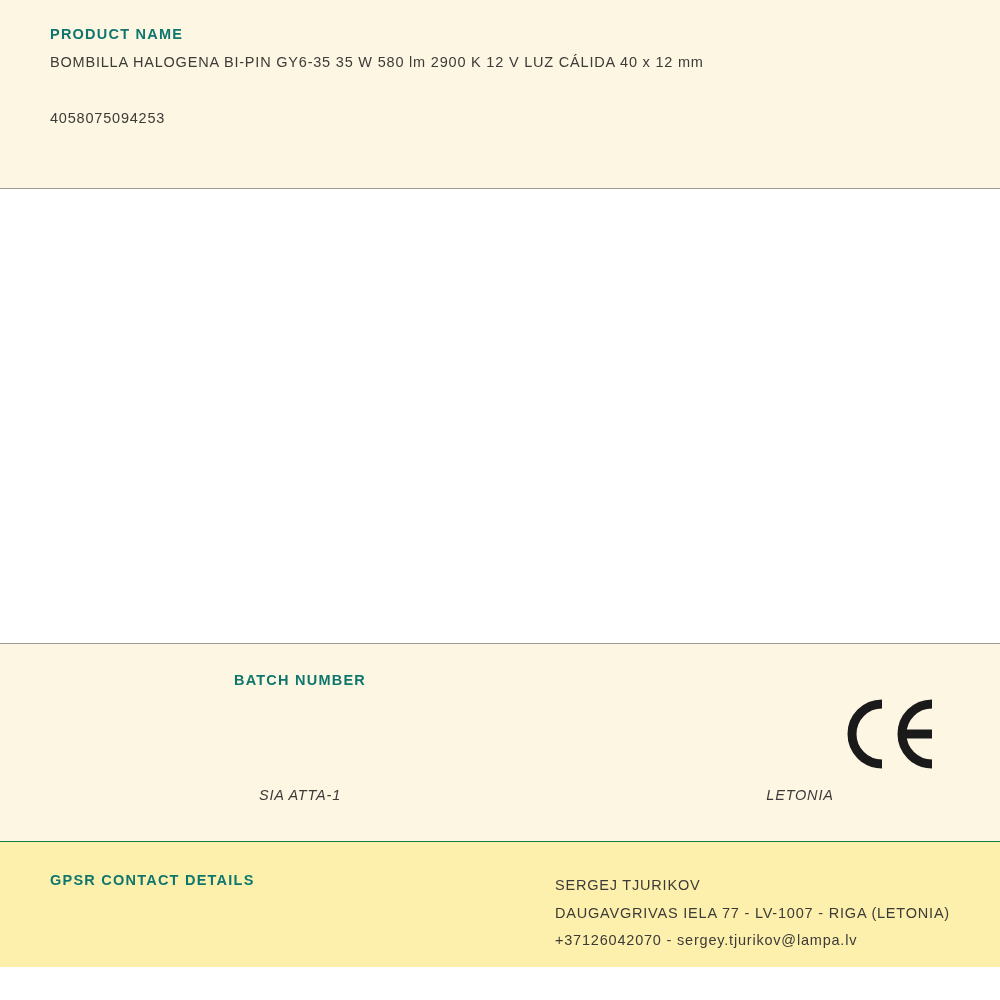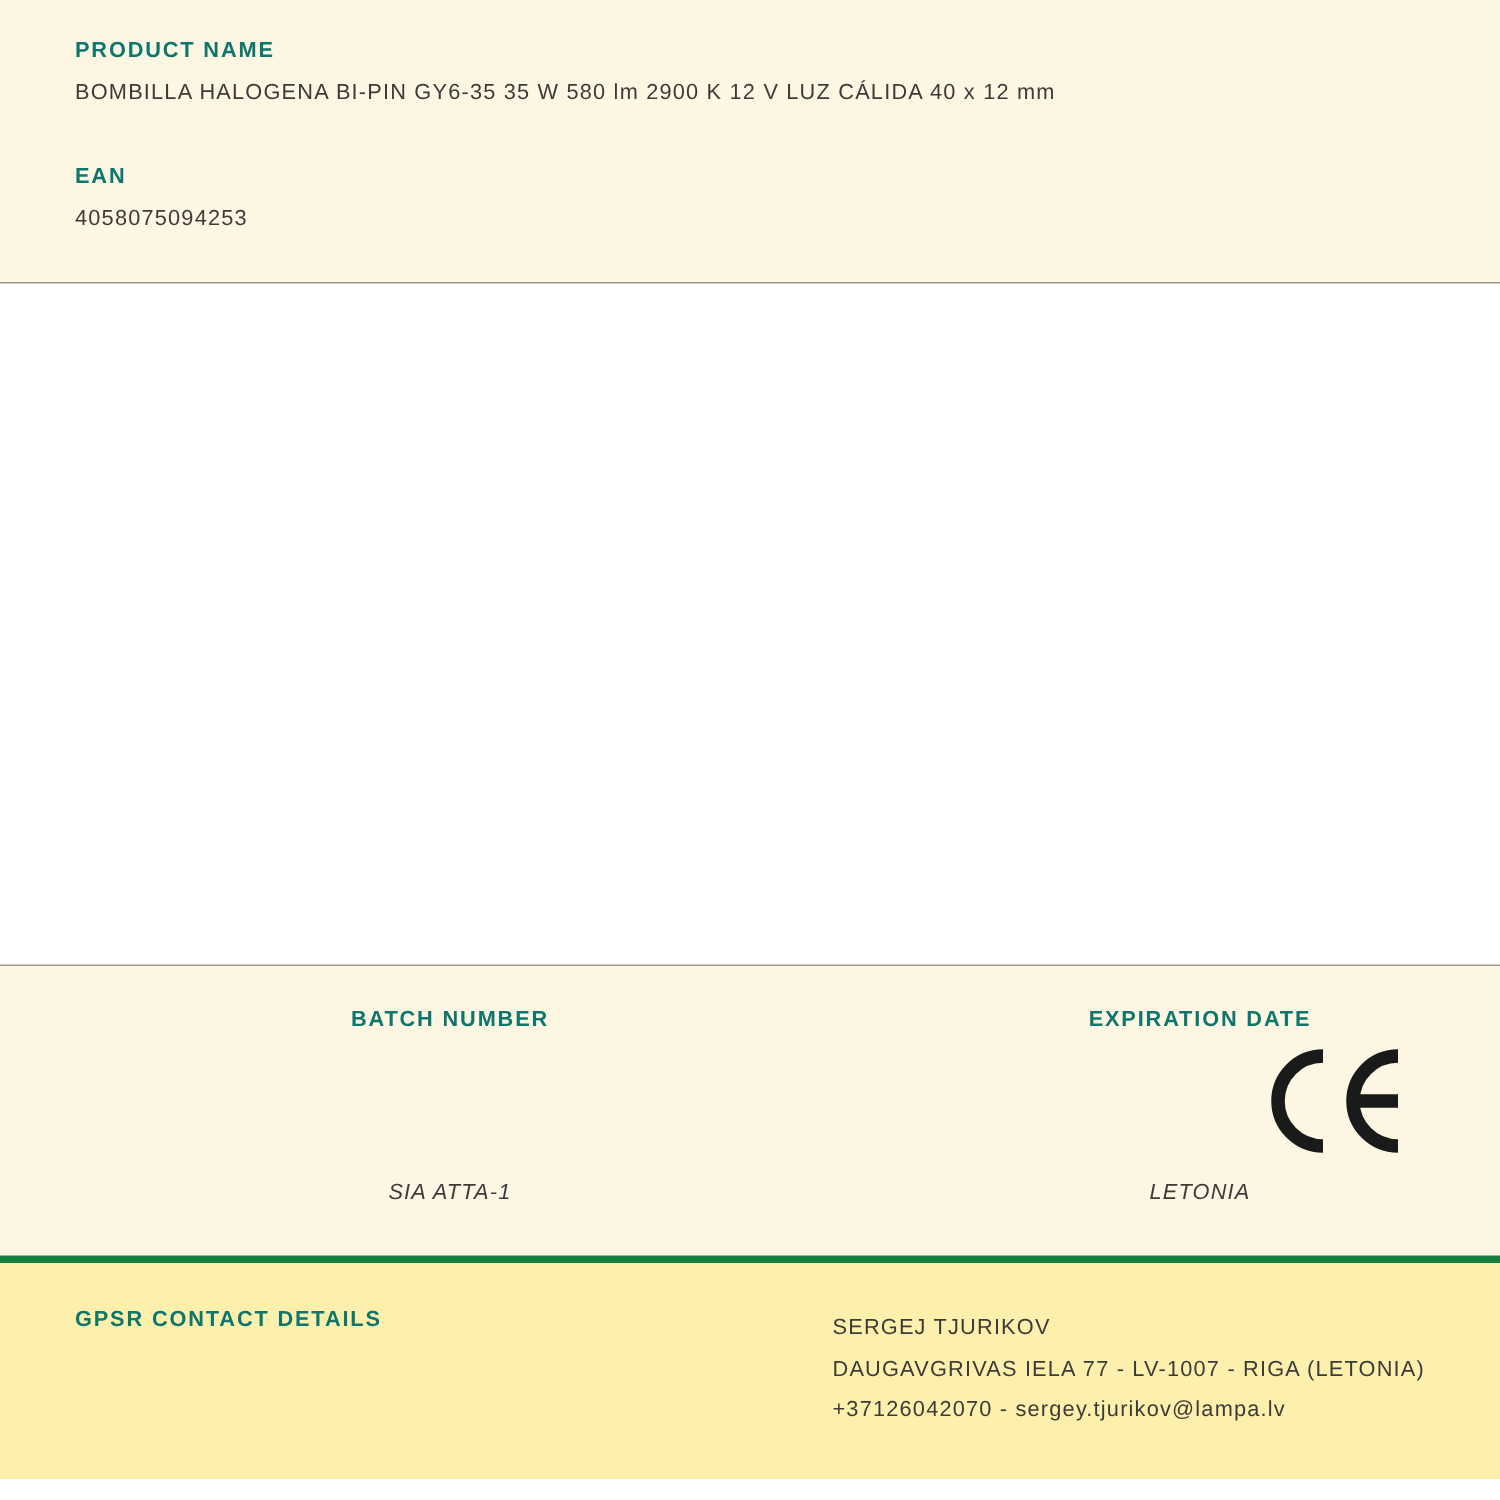--- a/index.html
+++ b/index.html
@@ -42,21 +42,21 @@
   #middle-section {
     background: #ffffff;
     height: 455px;
     border-bottom: 1px solid #9a9a93;
   }
 
   
   #details-section {
     background: #fdf6e3;
     height: 198px;
-    border-bottom: 5px solid #15803d;
+    border-bottom: 1px solid #15803d;
     position: relative;
   }
   .detail-grid {
     display: flex;
     width: 100%;
   }
   .detail-col {
     width: 400px;
     text-align: center;
   }
@@ -71,51 +71,49 @@
     position: absolute;
     right: 60px;
     top: 54px;
     width: 100px;
     height: 72px;
   }
 
   
   #gpsr-section {
     background: #fdf0ad;
-    height: 144px;
+    height: 125px;
     padding: 30px 50px 0 50px;
     display: flex;
     justify-content: space-between;
     align-items: flex-start;
   }
   #gpsr-contact-lines {
     text-align: left;
     line-height: 1.9;
   }
 </style>
 </head>
 <body>
 
 <div id="top-section">
   <div class="label" id="product-name-label">PRODUCT NAME</div>
   <div class="value" id="product-name-value">BOMBILLA HALOGENA BI-PIN GY6-35 35 W 580 lm 2900 K 12 V LUZ CÁLIDA 40 x 12 mm</div>
-  <div class="label" id="ean-label">EAN</div>
   <div class="value">4058075094253</div>
 </div>
 
 <div id="middle-section"></div>
 
 <div id="details-section">
   <div class="detail-grid" id="row-top">
     <div class="detail-col first">
       <div class="label">BATCH NUMBER</div>
       <div class="value detail-value empty"></div>
     </div>
     <div class="detail-col">
-      <div class="label">EXPIRATION DATE</div>
       <div class="value detail-value empty"></div>
     </div>
   </div>
 
   <div class="detail-grid" id="row-bottom">
     <div class="detail-col first">
       <div class="value detail-value">SIA ATTA-1</div>
     </div>
     <div class="detail-col">
       <div class="value detail-value">LETONIA</div>

